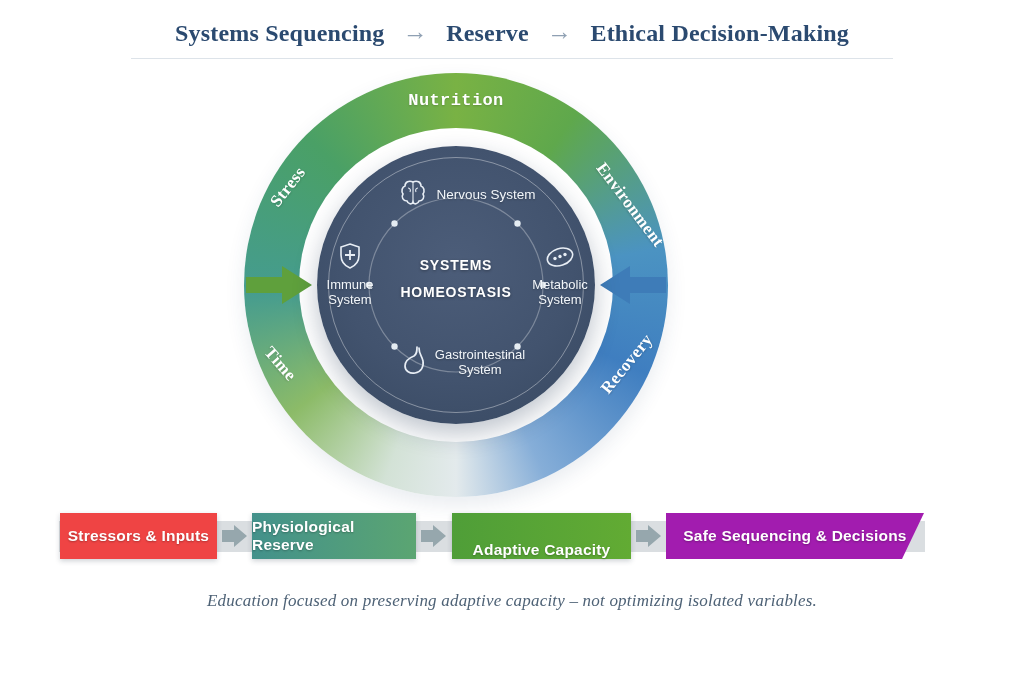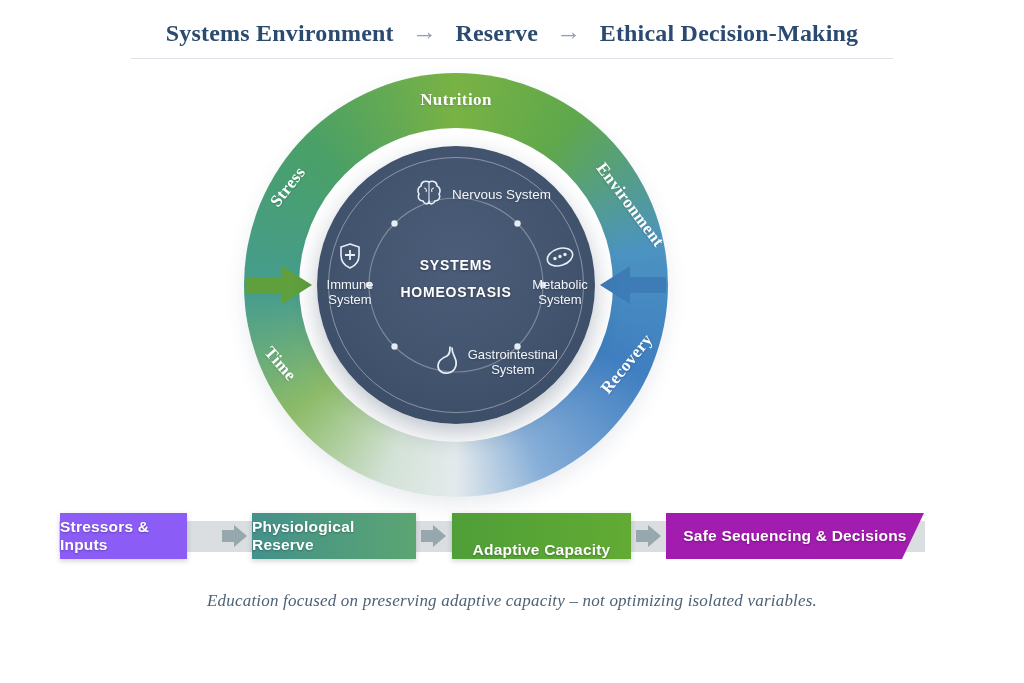--- a/index.html
+++ b/index.html
@@ -39,21 +39,21 @@
   .ring-hole{
     position:absolute; left:299px; top:128px; width:314px; height:314px;
     border-radius:50%; background:#ffffff;
   }
   .ring-label{
     position:absolute; color:#ffffff; font-size:17px; font-weight:600;
     letter-spacing:.4px; white-space:nowrap;
     font-family:"Liberation Serif", serif;
     text-shadow:0 1px 2px rgba(0,0,0,.18);
   }
-  .rl-top{ left:456px; top:100px; transform:translate(-50%,-50%); }
+  .rl-top{ left:456px; top:100px; transform:translate(-50%,-50%);font-family:Liberation Mono, monospace; }
   .rl-ul { left:288px; top:187px; transform:translate(-50%,-50%) rotate(-52deg); }
   .rl-ur { left:630px; top:205px; transform:translate(-50%,-50%) rotate(53deg); }
   .rl-ll { left:280px; top:364px; transform:translate(-50%,-50%) rotate(49deg); }
   .rl-lr { left:627px; top:364px; transform:translate(-50%,-50%) rotate(-51deg); }
 
   
   .inflow{ position:absolute; width:66px; height:42px; top:264px; }
   .inflow-left{ left:246px; }
   .inflow-right{ left:600px; }
 
@@ -71,62 +71,62 @@
   .core-connectors{ position:absolute; left:317px; top:146px; }
   .core-title{
     position:absolute; left:376px; top:252px; width:160px; text-align:center;
     color:#ffffff; font-weight:700; font-size:14px; letter-spacing:.8px;
     line-height:27px; text-shadow:0 1px 3px rgba(0,0,0,.35);
   }
   .node{
     position:absolute; color:#f2f6fa; font-size:13px; line-height:15px;
     text-align:center; text-shadow:0 1px 2px rgba(0,0,0,.25);
   }
-  .node-row{ display:flex; align-items:center; justify-content:flex-end; gap:8px; }
+  .node-row{ display:flex; align-items:center; justify-content:center; gap:8px; }
   .node-col .icon{ display:block; margin:0 auto 4px auto; }
   .node-nervous{ left:383px; top:176px; width:168px; height:36px; }
   .node-nervous .lbl{ font-size:13.5px; }
   .node-immune{ left:313px; top:242px; width:74px; }
   .node-metabolic{ left:520px; top:244px; width:80px; }
   .node-gastro{ left:368px; top:336px; width:190px; height:52px; }
 
   
   .flow-band{
     position:absolute; left:59px; top:521px; width:866px; height:31px;
     background:#dadee1;
   }
   .step{
     position:absolute; top:513px; height:46px;
     display:flex; align-items:center; justify-content:center;
     color:#ffffff; font-weight:700; font-size:15.5px; letter-spacing:.2px;
     text-shadow:0 1px 2px rgba(0,0,0,.28);
     box-shadow:0 2px 5px rgba(30,50,70,.22);
   }
-  .step1{ left:60px;  width:127px; background:#8b5cf6; }
+  .step1{ left:60px;  width:157px; background:#ef4444; }
   .step2{ left:252px; width:164px; background:linear-gradient(90deg,#43918b,#5ba572); }
   .step3{ left:452px; width:179px; background:linear-gradient(90deg,#4f9e38,#62ab33);align-items:flex-end; }
   .step4{ left:666px; width:258px; background:#a21caf;
           clip-path:polygon(0 0, 100% 0, calc(100% - 22px) 100%, 0 100%); }
   .flow-arrow{ position:absolute; top:525px; width:26px; height:22px; }
   .fa1{ left:222px; } .fa2{ left:421px; } .fa3{ left:636px; }
 
   
   .caption{
     position:absolute; left:0; top:591px; width:100%; text-align:center;
     font-family:"Liberation Serif", serif; font-style:italic;
     font-size:17px; color:#4e6276; letter-spacing:.2px;
   }
 </style>
 </head>
 <body>
 
 <div class="canvas">
 
   <div class="title-row">
-    <span>Systems Environment</span>
+    <span>Systems Sequencing</span>
     <span class="t-arrow">→</span>
     <span class="t-bold">Reserve</span>
     <span class="t-arrow">→</span>
     <span>Ethical Decision-Making</span>
   </div>
   <div class="title-rule"></div>
 
   <div class="ring"></div>
   <div class="ring-hole"></div>
 

